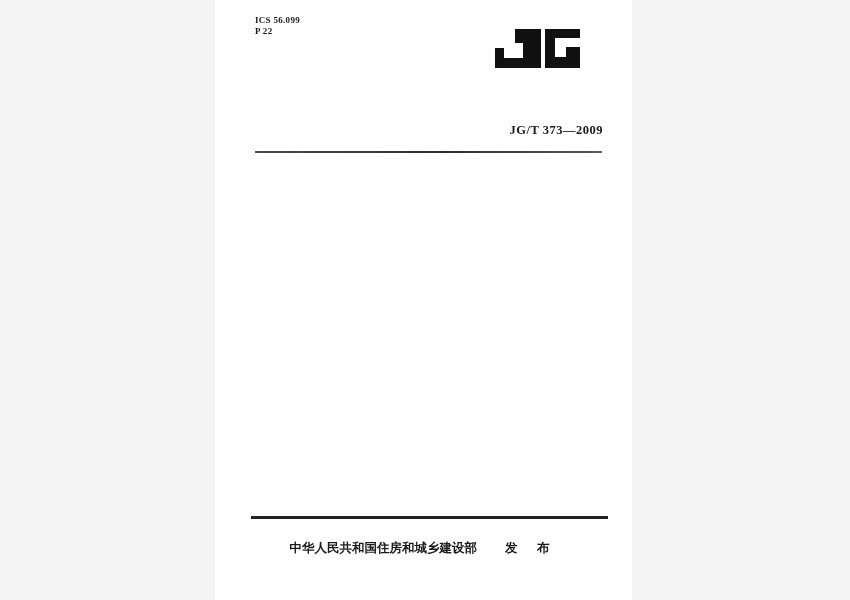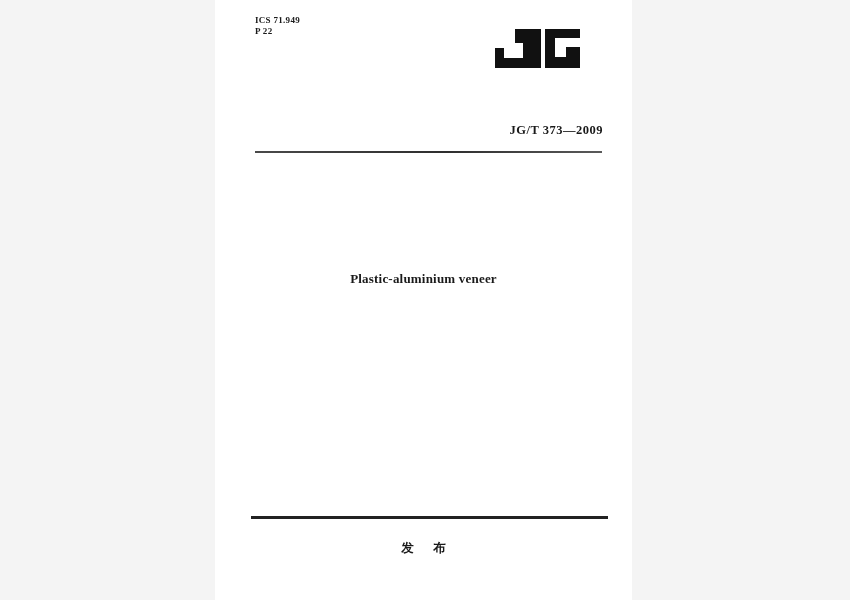--- a/index.html
+++ b/index.html
@@ -135,21 +135,21 @@
   .publisher span { position: static; }
   .publisher .fabu { letter-spacing: 8px; text-indent: 8px; }
 </style>
 </head>
 <body>
 
 <div class="stage">
   <div class="page">
 
     <div class="ics">
-      <div>ICS 71.949</div>
+      <div>ICS 56.099</div>
       <div>P 22</div>
     </div>
 
     <svg class="logo" viewBox="0 0 85 39" xmlns="http://www.w3.org/2000/svg" aria-hidden="true">
 
       <rect x="20" y="0" width="26" height="14" fill="#111"></rect>
       <rect x="28" y="0" width="18" height="39" fill="#111"></rect>
       <rect x="0" y="29" width="30" height="10" fill="#111"></rect>
       <rect x="0" y="19" width="9" height="20" fill="#111"></rect>
 
@@ -157,23 +157,23 @@
       <rect x="60" y="9" width="11" height="19" fill="#ffffff"></rect>
       <rect x="71" y="9" width="14" height="9" fill="#ffffff"></rect>
     </svg>
 
 
     <div class="stdnum">JG/T 373—2009</div>
 
     <div class="rule rule-top"></div>
 
 
-    <div class="title-en">Plastic-aluminium veneer</div>
 
 
     <div class="rule rule-bottom"></div>
 
     <div class="publisher">
+      <span>中华人民共和国住房和城乡建设部</span>
       <span class="fabu">发 布</span>
     </div>
 
   </div>
 </div>
 
 </body></html>

